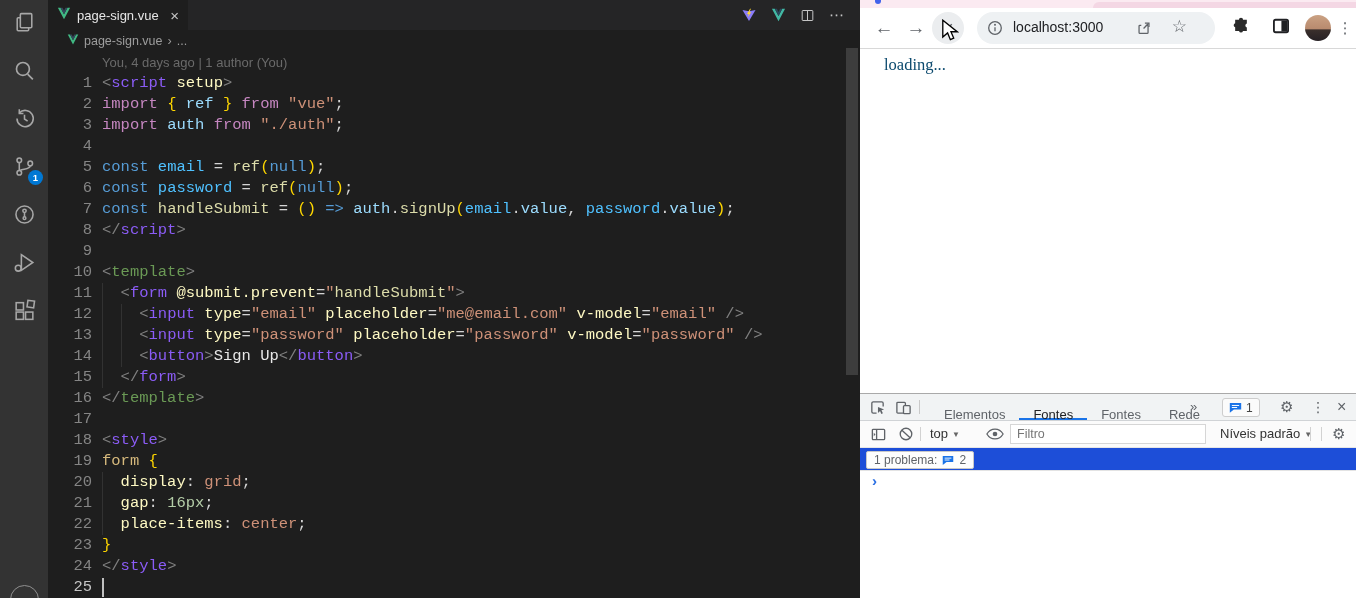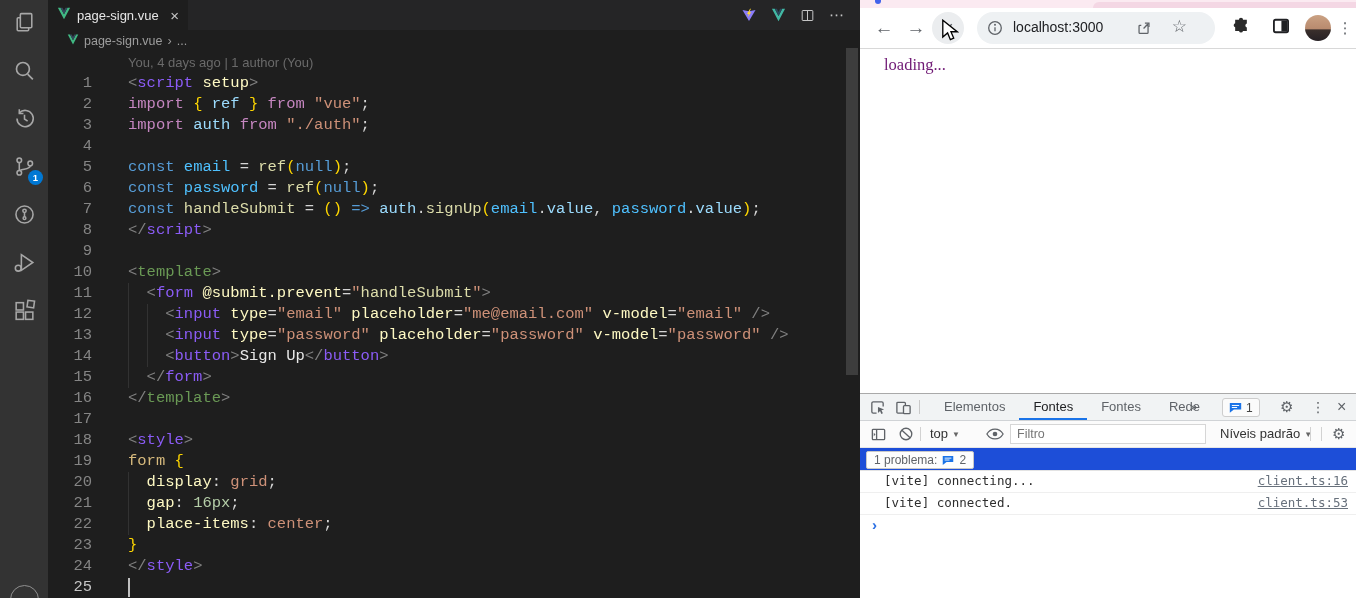--- a/index.html
+++ b/index.html
@@ -22,21 +22,21 @@
   .tab-actions svg{display:block}
 
   .breadcrumb{position:absolute;left:48px;top:30px;width:812px;height:22px;background:#1e1e1e;display:flex;
               align-items:center;padding-left:19px;gap:5px;color:#9d9d9d;font-size:12.5px;box-sizing:border-box}
 
   .code{position:absolute;left:48px;top:52px;width:800px;height:546px;
         font-family:"Liberation Mono","DejaVu Sans Mono",monospace;font-size:15.5px;line-height:21px;white-space:pre}
   .code-row{height:21px;display:flex}
   .ln{width:44px;text-align:right;color:#858585;flex:none}
   .ln.active{color:#c6c6c6}
-  .cl{margin-left:36px;position:relative;flex:1}
+  .cl{margin-left:10px;position:relative;flex:1}
   .guide{position:absolute;top:0;bottom:0;width:0;border-left:1px solid rgba(255,255,255,0.09)}
   .blame{color:#6a6a6a;font-family:"Liberation Sans",sans-serif;font-size:13px}
   .caret-bar{position:absolute;left:0;top:1px;width:2px;height:19px;background:#c0c0c0}
   .t-ab{color:#808080}.t-tag{color:#8b5cf6}.t-tgr{color:#6a9955}.t-attr{color:#fef9c3}
   .t-str{color:#ce9178}.t-kw{color:#c586c0}.t-kwb{color:#569cd6}.t-var{color:#9cdcfe}
   .t-cv{color:#4fc1ff}.t-fn{color:#dcdcaa}.t-num{color:#b5cea8}.t-p{color:#d4d4d4}
   .t-b1{color:#ffd700}.t-sel{color:#d7ba7d}.t-txt{color:#e8e8e8}
   .scrollbar{position:absolute;left:846px;top:48px;width:12px;height:327px;background:rgba(121,121,121,0.35)}
 
   
@@ -53,31 +53,31 @@
   .omni-url{position:absolute;left:36px;top:7px;font-size:14px;color:#202124}
   .omni-share{position:absolute;right:62px;top:7px}
   .omni-star{position:absolute;right:28px;top:4px;font-size:17px;color:#5f6368}
   .tb-puzzle{position:absolute;left:371px;top:8px}
   .tb-panel{position:absolute;left:411px;top:8px}
   .tb-avatar{position:absolute;left:445px;top:7px;width:26px;height:26px;border-radius:50%;
              background:linear-gradient(180deg,#caa183 0%,#b98b6f 52%,#3a2f2c 58%,#262024 100%)}
   .tb-dots{position:absolute;left:477px;top:8px;width:16px;height:24px;color:#5f6368;font-size:15px;line-height:24px;text-align:center}
 
   .viewport{position:absolute;left:0;top:48px;width:496px;height:345px;border-top:1px solid #d8d8d8;background:#fff;box-sizing:border-box}
-  .loading{position:absolute;left:24px;top:6px;font-family:"Liberation Serif","DejaVu Serif",serif;font-size:16.5px;color:#701a75}
+  .loading{position:absolute;left:24px;top:6px;font-family:"Liberation Serif","DejaVu Serif",serif;font-size:16.5px;color:#0c4a6e}
   .status-bubble{position:absolute;left:0;top:373px;width:166px;height:20px;background:#f6d9e4;color:#454c52;
                  font-size:12.5px;line-height:20px;padding-left:9px;border-top-right-radius:3px;box-sizing:border-box}
 
   .devtools{position:absolute;left:0;top:393px;width:496px;height:205px;background:#fff;border-top:1px solid #a9a9a9;box-sizing:border-box}
   .dt-tabbar{position:relative;height:27px;background:#f1f3f4;border-bottom:1px solid #d0d3d6;box-sizing:border-box}
   .dt-inspect{position:absolute;left:9px;top:5px}
   .dt-device{position:absolute;left:35px;top:5px}
   .dt-div{position:absolute;left:59px;top:6px;height:14px;border-left:1px solid #c9c9c9}
   .dt-tabs{position:absolute;left:70px;top:0;height:26px;display:flex}
-  .dt-tab{padding:0 14px;line-height:25px;font-size:13px;color:#5f6368;box-sizing:border-box}
+  .dt-tab{padding:8px 14px;line-height:25px;font-size:13px;color:#5f6368;box-sizing:border-box}
   .dt-tab.active{color:#202124;border-bottom:2.5px solid #1a73e8}
   .dt-more{position:absolute;left:330px;top:0;line-height:26px;font-size:13px;color:#5f6368}
   .dt-issues{position:absolute;left:362px;top:4px;height:17px;border:1px solid #cdcdcd;border-radius:3px;background:#fbfbfb;
              display:flex;align-items:center;gap:4px;padding:0 6px;font-size:12px;color:#444}
   .dt-gear{position:absolute;left:420px;top:0;line-height:26px;font-size:15px;color:#5f6368}
   .dt-dots{position:absolute;left:451px;top:0;line-height:26px;font-size:14px;color:#5f6368}
   .dt-close{position:absolute;left:477px;top:0;line-height:26px;font-size:16px;color:#5f6368}
 
   .dt-toolbar{position:relative;height:27px;background:#fbfbfb;border-bottom:1px solid #e6e6e6;box-sizing:border-box}
   .ct-sidebar{position:absolute;left:10px;top:5px}
@@ -338,30 +338,20 @@
         <span>1 problema:</span>
         <svg width="12" height="10" viewBox="0 0 16 13">
             <path fill="#1a73e8" d="M1 1h14v8H6l-5 4Z"></path>
             <line x1="3.5" y1="4" x2="12.5" y2="4" stroke="#fff" stroke-width="1.2"></line>
             <line x1="3.5" y1="6.5" x2="10" y2="6.5" stroke="#fff" stroke-width="1.2"></line>
           </svg>
         <span>2</span>
       </span>
     </div>
 
-    <div id="console-messages">
-        <div class="console-row">
-          <span class="msg-text">[vite] connecting...</span>
-          <span class="msg-src">client.ts:16</span>
-        </div>
-        <div class="console-row">
-          <span class="msg-text">[vite] connected.</span>
-          <span class="msg-src">client.ts:53</span>
-        </div>
-      </div>
 
     <div class="prompt">
       <span class="prompt-glyph">›</span>
     </div>
   </div>
 
   <div class="mouse-cursor">
     <svg width="18" height="24" viewBox="0 0 14 20">
         <path d="M1 1v14l4-3.4 2.3 5.6 2.8-1.2-2.3-5.4H13Z" fill="#fff" stroke="#000" stroke-width="1.1"></path>
       </svg>

